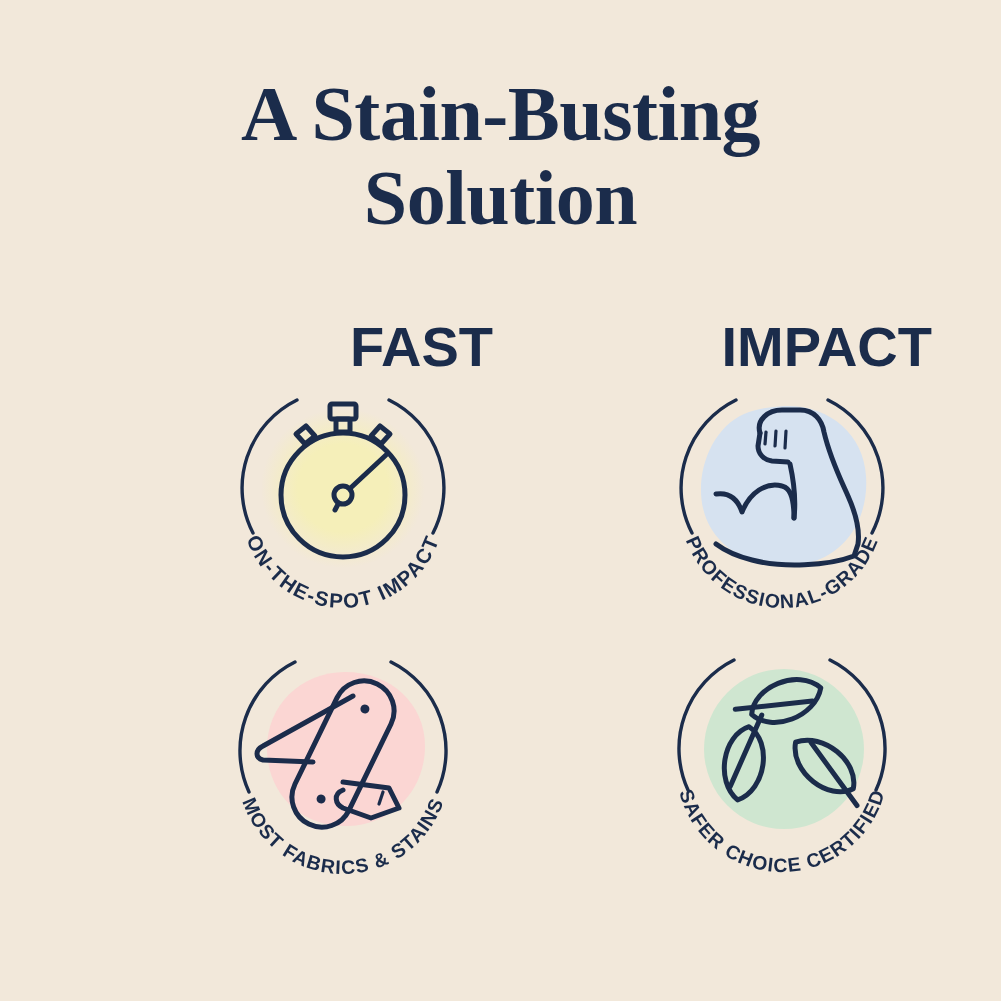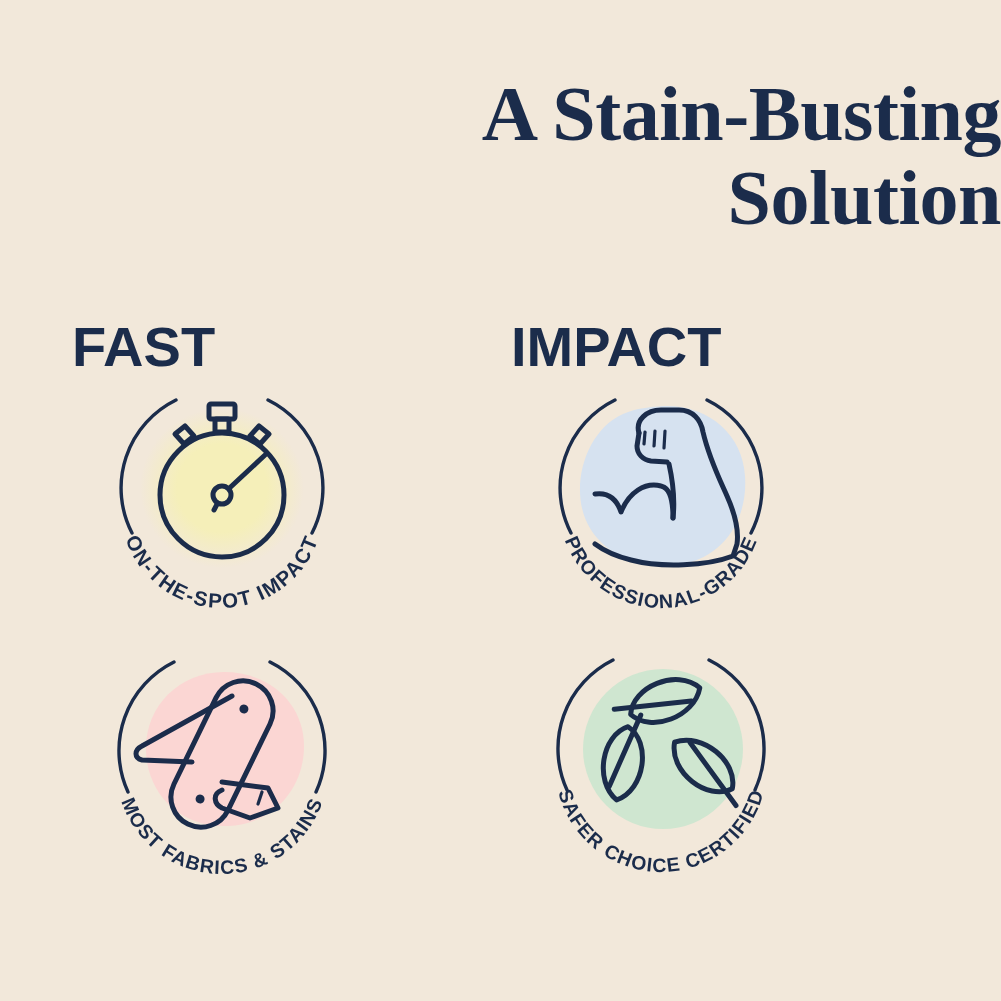--- a/index.html
+++ b/index.html
@@ -21,21 +21,21 @@
     height: 1001px;
     background: #F2E8DA;
   }
 
   
   .title-block {
     position: absolute;
     top: 72px;
     left: 0;
     width: 1001px;
-    text-align: right;
+    text-align: center;
   }
   .title-line {
     font-family: "Liberation Serif", "DejaVu Serif", serif;
     font-weight: bold;
     font-size: 78px;
     line-height: 84px;
     letter-spacing: -0.5px;
     color: #1B2C4B;
     white-space: nowrap;
   }
@@ -50,21 +50,21 @@
     display: grid;
     grid-template-columns: 1fr 1fr;
     grid-template-rows: 1fr 1fr;
     column-gap: 18px;
     row-gap: 8px;
   }
   .badge {
     position: relative;
     display: flex;
     flex-direction: column;
-    align-items: flex-start;
+    align-items: flex-end;
   }
   .badge-heading {
     font-family: "Liberation Sans", sans-serif;
     font-weight: bold;
     font-size: 56px;
     line-height: 58px;
     letter-spacing: 0px;
     color: #1B2C4B;
     white-space: nowrap;
     margin-bottom: 2px;

